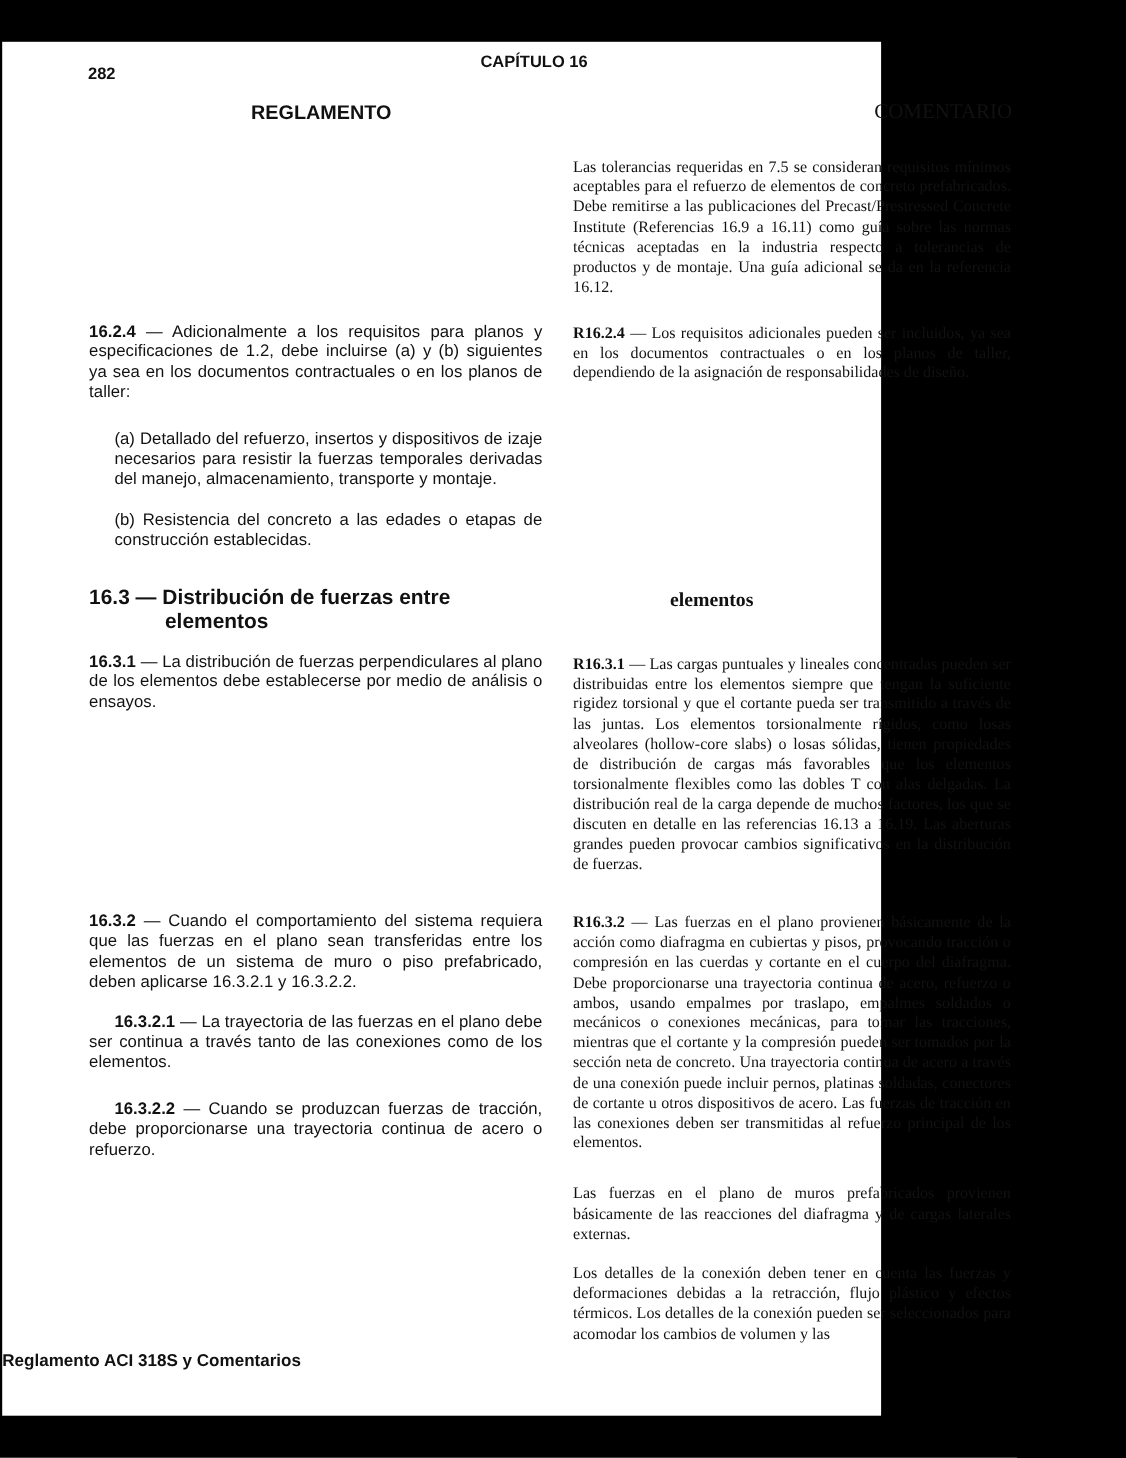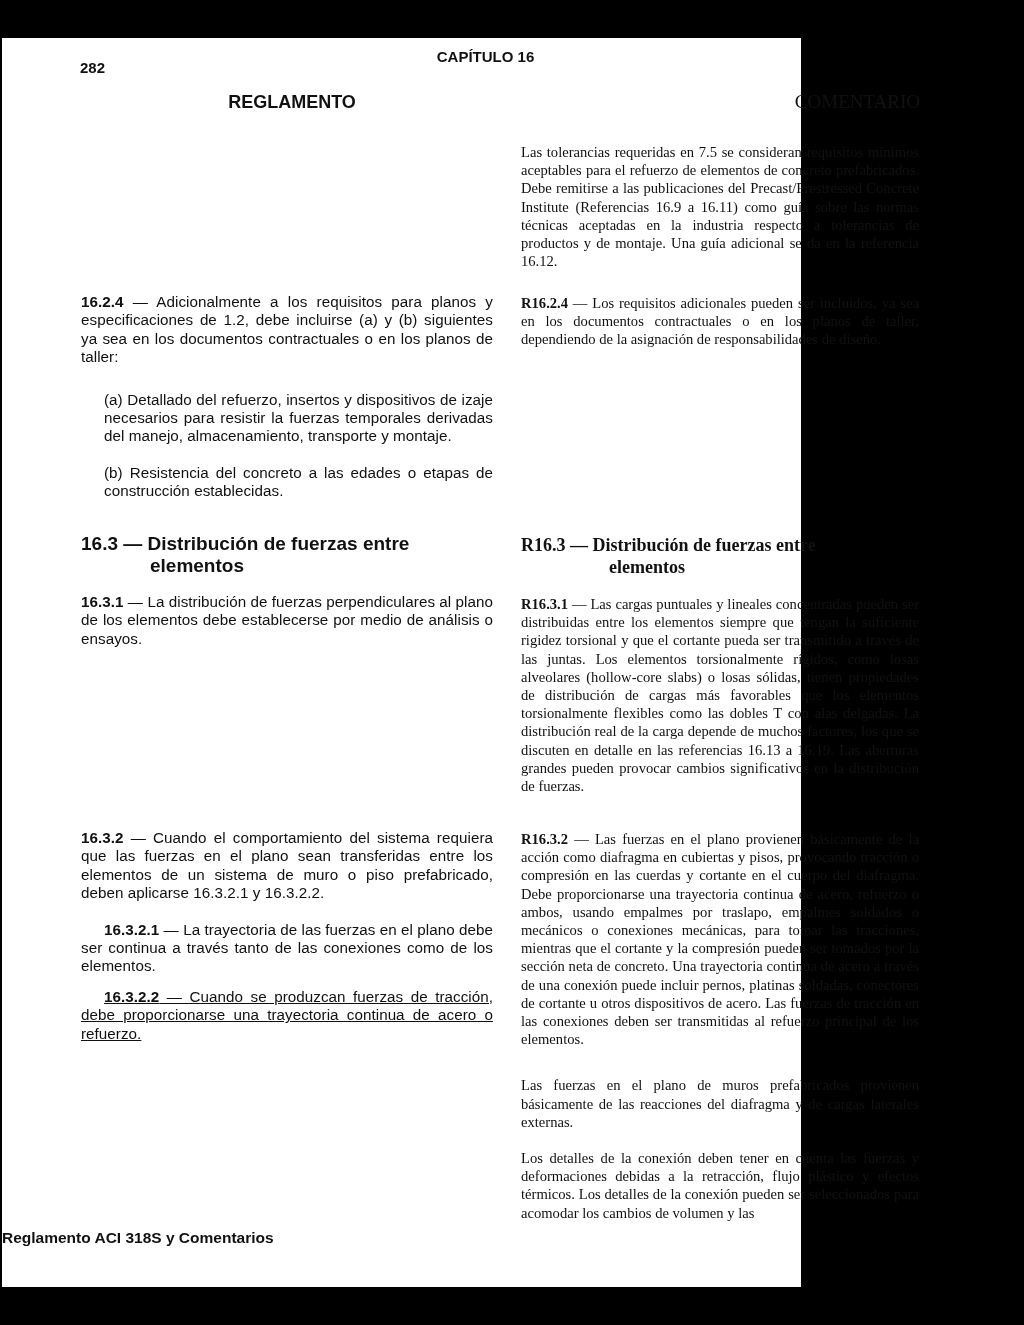--- a/index.html
+++ b/index.html
@@ -117,36 +117,35 @@
 
   <div class="abs serif right-col" style="top:256px;">
     <p><b class="num">R16.2.4</b><span> — Los requisitos adicionales pueden ser incluidos, ya sea en los documentos contractuales o en los planos de taller, dependiendo de la asignación de responsabilidades de diseño.</span></p>
   </div>
 
   <div class="abs sans sec-title-left" style="top:495px;">
     <div>16.3 — Distribución de fuerzas entre</div>
     <div class="title-cont-left">elementos</div>
   </div>
   <div class="abs serif sec-title-right" style="top:496px;">
-    <div>R16.3 — Distribución de fuerzas entre</div>
     <div class="title-cont-right">elementos</div>
   </div>
 
   <div class="abs sans left-col" style="top:555px;">
     <p><b class="num">16.3.1</b><span> — La distribución de fuerzas perpendiculares al plano de los elementos debe establecerse por medio de análisis o ensayos.</span></p>
   </div>
 
   <div class="abs serif right-col" style="top:557px;">
     <p><b class="num">R16.3.1</b><span> — Las cargas puntuales y lineales concentradas pueden ser distribuidas entre los elementos siempre que tengan la suficiente rigidez torsional y que el cortante pueda ser transmitido a través de las juntas. Los elementos torsionalmente rígidos, como losas alveolares (hollow-core slabs) o losas sólidas, tienen propiedades de distribución de cargas más favorables que los elementos torsionalmente flexibles como las dobles T con alas delgadas. La distribución real de la carga depende de muchos factores, los que se discuten en detalle en las referencias 16.13 a 16.19. Las aberturas grandes pueden provocar cambios significativos en la distribución de fuerzas.</span></p>
   </div>
 
   <div class="abs sans left-col" style="top:791px;">
     <p><b class="num">16.3.2</b><span> — Cuando el comportamiento del sistema requiera que las fuerzas en el plano sean transferidas entre los elementos de un sistema de muro o piso prefabricado, deben aplicarse 16.3.2.1 y 16.3.2.2.</span></p>
     <p class="indent1" style="margin-top:18px;"><b class="num">16.3.2.1</b><span> — La trayectoria de las fuerzas en el plano debe ser continua a través tanto de las conexiones como de los elementos.</span></p>
-    <p class="indent1" style="margin-top:12px;text-decoration:underline;"><b class="num">16.3.2.2</b><span> — Cuando se produzcan fuerzas de tracción, debe proporcionarse una trayectoria continua de acero o refuerzo.</span></p>
+    <p class="indent1" style="margin-top:24px;"><b class="num">16.3.2.2</b><span> — Cuando se produzcan fuerzas de tracción, debe proporcionarse una trayectoria continua de acero o refuerzo.</span></p>
   </div>
 
   <div class="abs serif right-col" style="top:792px;">
     <p><b class="num">R16.3.2</b><span> — Las fuerzas en el plano provienen básicamente de la acción como diafragma en cubiertas y pisos, provocando tracción o compresión en las cuerdas y cortante en el cuerpo del diafragma. Debe proporcionarse una trayectoria continua de acero, refuerzo o ambos, usando empalmes por traslapo, empalmes soldados o mecánicos o conexiones mecánicas, para tomar las tracciones, mientras que el cortante y la compresión pueden ser tomados por la sección neta de concreto. Una trayectoria continua de acero a través de una conexión puede incluir pernos, platinas soldadas, conectores de cortante u otros dispositivos de acero. Las fuerzas de tracción en las conexiones deben ser transmitidas al refuerzo principal de los elementos.</span></p>
     <p style="margin-top:28px;">Las fuerzas en el plano de muros prefabricados provienen básicamente de las reacciones del diafragma y de cargas laterales externas.</p>
     <p style="margin-top:18px;">Los detalles de la conexión deben tener en cuenta las fuerzas y deformaciones debidas a la retracción, flujo plástico y efectos térmicos. Los detalles de la conexión pueden ser seleccionados para acomodar los cambios de volumen y las</p>
   </div>
 
   <div class="abs sans footer-title">Reglamento ACI 318S y Comentarios</div>
 </div>

